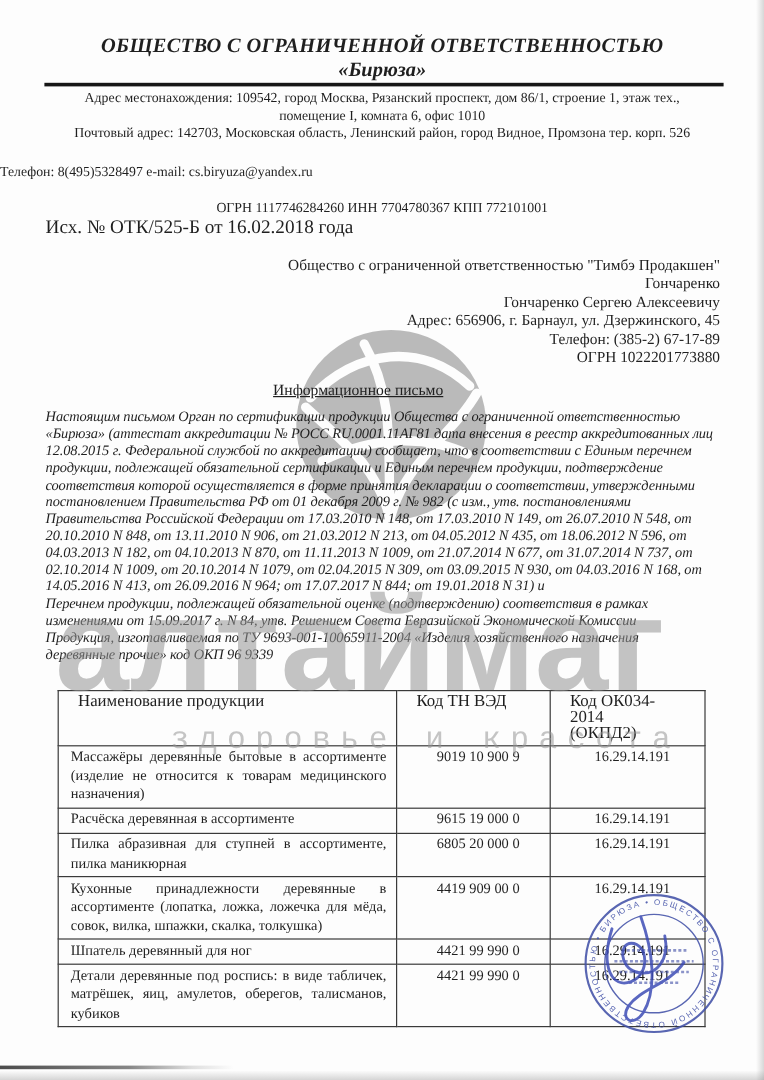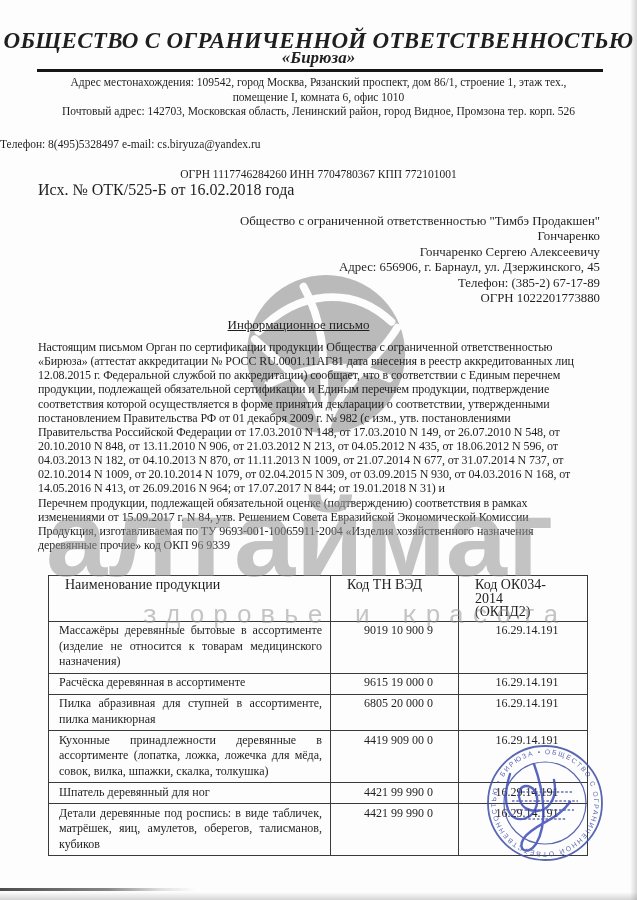--- a/index.html
+++ b/index.html
@@ -3,38 +3,38 @@
 <meta charset="utf-8">
 <style>
   html,body{margin:0;padding:0;background:#e8e8e8;}
   .page{
     position:relative;width:637px;height:900px;margin:0 auto;
     background:#fdfdfd;overflow:hidden;
     font-family:"Liberation Serif",serif;color:#1f1f1f;
   }
   
   .org1{position:absolute;top:28px;left:0;width:100%;text-align:center;
-        font-size:23px;font-weight:bold;font-style:italic;letter-spacing:.3px;}
+        font-size:17px;font-weight:bold;font-style:italic;letter-spacing:.3px;}
   .org2{position:absolute;top:48px;left:0;width:100%;text-align:center;
         font-size:17px;font-weight:bold;font-style:italic;}
   .rule{position:absolute;top:69px;left:37px;width:566px;height:2.5px;background:#161616;}
   .addr{position:absolute;top:75px;left:0;width:100%;text-align:center;
         font-size:11.5px;}
   .addr-line{height:14.5px;line-height:14.5px;}
   .ogrn{position:absolute;top:124px;left:0;width:100%;text-align:center;font-size:11.5px;margin-top:44px;}
   .contact{position:absolute;top:138px;left:0;width:100%;text-align:left;font-size:11.5px;}
   
   .ref{position:absolute;top:181px;left:38px;font-size:16px;}
   .addressee{position:absolute;top:214px;right:37px;text-align:right;font-size:12.8px;}
   .addressee-line{height:15.4px;line-height:15.4px;white-space:nowrap;}
   
   .subject{position:absolute;top:317px;left:0;width:100%;text-align:center;
            font-size:13px;text-decoration:underline;transform:translateX(-20px);}
   .body{position:absolute;top:340px;left:38px;width:578px;font-size:12px;letter-spacing:-.1px;}
-  .body-line{height:14.15px;line-height:14.15px;white-space:nowrap;}
+  .body-line{height:14.15px;line-height:14.15px;white-space:nowrap;font-style:italic;}
   
   table.products{position:absolute;top:575px;left:48px;width:539px;
                  border-collapse:collapse;table-layout:fixed;font-size:12px;}
   table.products th,table.products td{border:1px solid #3a3a3a;vertical-align:top;padding-left:10px;}
   table.products th{font-weight:normal;text-align:left;padding:2px 16px;line-height:13.5px;font-size:14px;}
   td.c-name{text-align:justify;padding:1.5px 8px 3px 8px;line-height:15.5px;}
   td.c-code{text-align:center;padding:1.5px 2px;line-height:15.5px;white-space:nowrap;}
   
   .wm-circle{position:absolute;left:243px;top:271px;width:166px;height:166px;z-index:1;}
   .content-layer{position:relative;z-index:2;}

